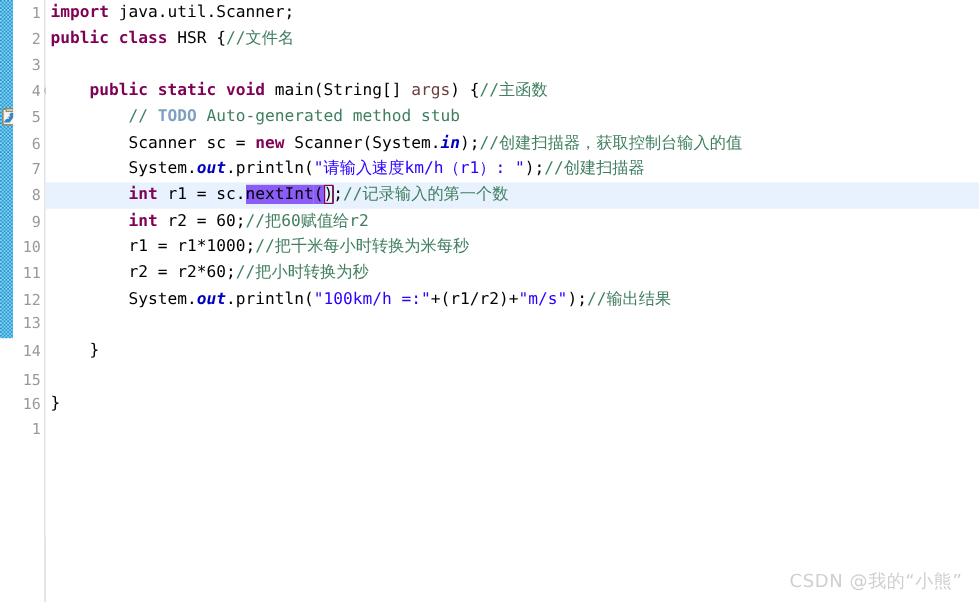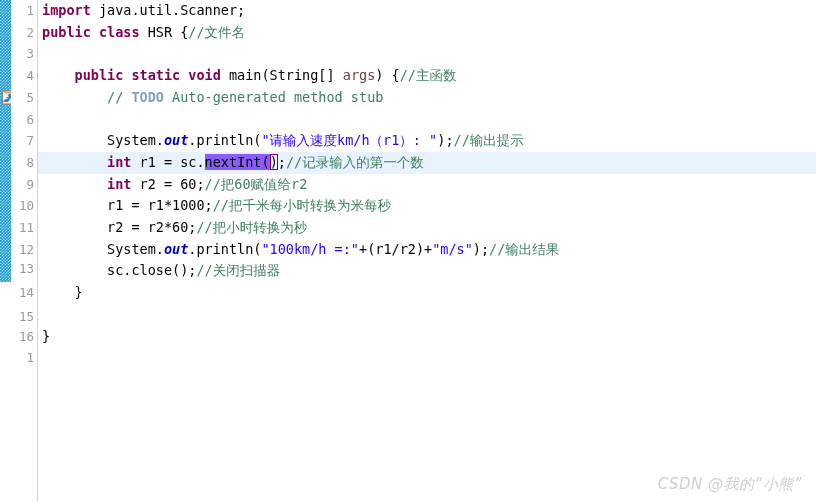--- a/index.html
+++ b/index.html
@@ -155,21 +155,20 @@
   
   .watermark {
     position: absolute;
     right: 14px;
     bottom: 8px;
     font-family: "DejaVu Sans", "Liberation Sans", sans-serif;
     font-size: 15px;
     color: #cfcfcf;
     letter-spacing: .5px;
     user-select: none;
-    font-style: italic;
   }
 </style>
 </head>
 <body>
 
 <div class="editor">
 
   <div class="change-bar"></div>
   <div class="change-bar-rest"></div>
 
@@ -203,27 +202,27 @@
     </div>
 
   <div class="fold-marker" id="fold-marker" style="top: 71.1px;"></div>
 
   <div class="code" id="code">
       <div class="line" style="top: 0px;"><span class="kw">import</span><span class="plain"> java.util.Scanner;</span></div>
       <div class="line" style="top: 21.7px;"><span class="kw">public class</span><span class="plain"> HSR {</span><span class="cmt">//文件名</span></div>
       <div class="line" style="top: 43.4px;"></div>
       <div class="line" style="top: 65.1px;"><span class="plain">    </span><span class="kw">public static void</span><span class="plain"> main(String[] </span><span class="param">args</span><span class="plain">) {</span><span class="cmt">//主函数</span></div>
       <div class="line" style="top: 86.8px;"><span class="plain">        </span><span class="cmt">// </span><span class="todo">TODO</span><span class="cmt"> Auto-generated method stub</span></div>
-      <div class="line" style="top: 130.2px;"><span class="plain">        System.</span><span class="fieldkw">out</span><span class="plain">.println(</span><span class="str">"请输入速度km/h（r1）: "</span><span class="plain">);</span><span class="cmt">//输出提示</span></div>
+      <div class="line" style="top: 108.5px;"><span class="plain">        Scanner sc = </span><span class="kw">new</span><span class="plain"> Scanner(System.</span><span class="fieldkw">in</span><span class="plain">);</span><span class="cmt">//创建扫描器，获取控制台输入的值</span></div>
+      <div class="line" style="top: 130.2px;"><span class="plain">        System.</span><span class="fieldkw">out</span><span class="plain">.println(</span><span class="str">"请输入速度km/h（r1）: "</span><span class="plain">);</span><span class="cmt">//创建扫描器</span></div>
       <div class="line current" style="top: 151.9px;"><span class="plain">        </span><span class="kw">int</span><span class="plain"> r1 = sc.</span><span class="plain occ">nextInt</span><span class="plain occ">(</span><span class="plain brmatch">)</span><span class="caret"></span><span class="plain">;</span><span class="cmt">//记录输入的第一个数</span></div>
       <div class="line" style="top: 173.6px;"><span class="plain">        </span><span class="kw">int</span><span class="plain"> r2 = 60;</span><span class="cmt">//把60赋值给r2</span></div>
       <div class="line" style="top: 195.3px;"><span class="plain">        r1 = r1*1000;</span><span class="cmt">//把千米每小时转换为米每秒</span></div>
       <div class="line" style="top: 217px;"><span class="plain">        r2 = r2*60;</span><span class="cmt">//把小时转换为秒</span></div>
       <div class="line" style="top: 238.7px;"><span class="plain">        System.</span><span class="fieldkw">out</span><span class="plain">.println(</span><span class="str">"100km/h =:"</span><span class="plain">+(r1/r2)+</span><span class="str">"m/s"</span><span class="plain">);</span><span class="cmt">//输出结果</span></div>
-      <div class="line" style="top: 260.4px;"><span class="plain">        sc.close();</span><span class="cmt">//关闭扫描器</span></div>
       <div class="line" style="top: 282.1px;"><span class="plain">    }</span></div>
       <div class="line" style="top: 303.8px;"></div>
       <div class="line" style="top: 325.5px;"><span class="plain">}</span></div>
       <div class="line" style="top: 347.2px;"></div>
     </div>
 
   <div class="watermark">CSDN @我的“小熊”</div>
 </div>
 
 </body></html>

